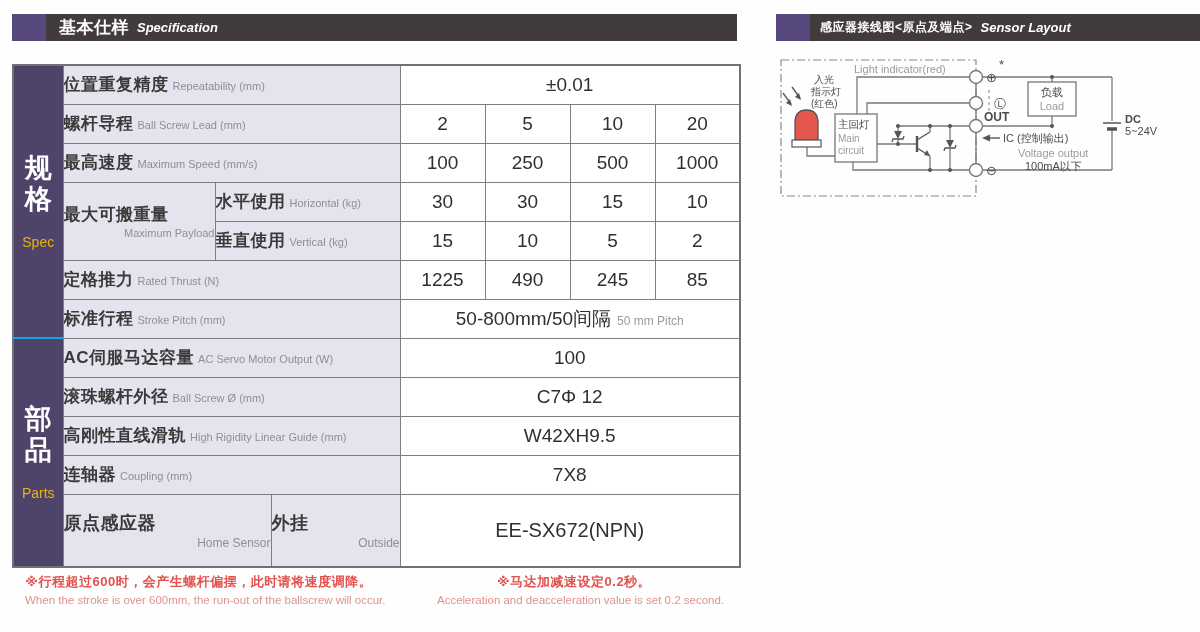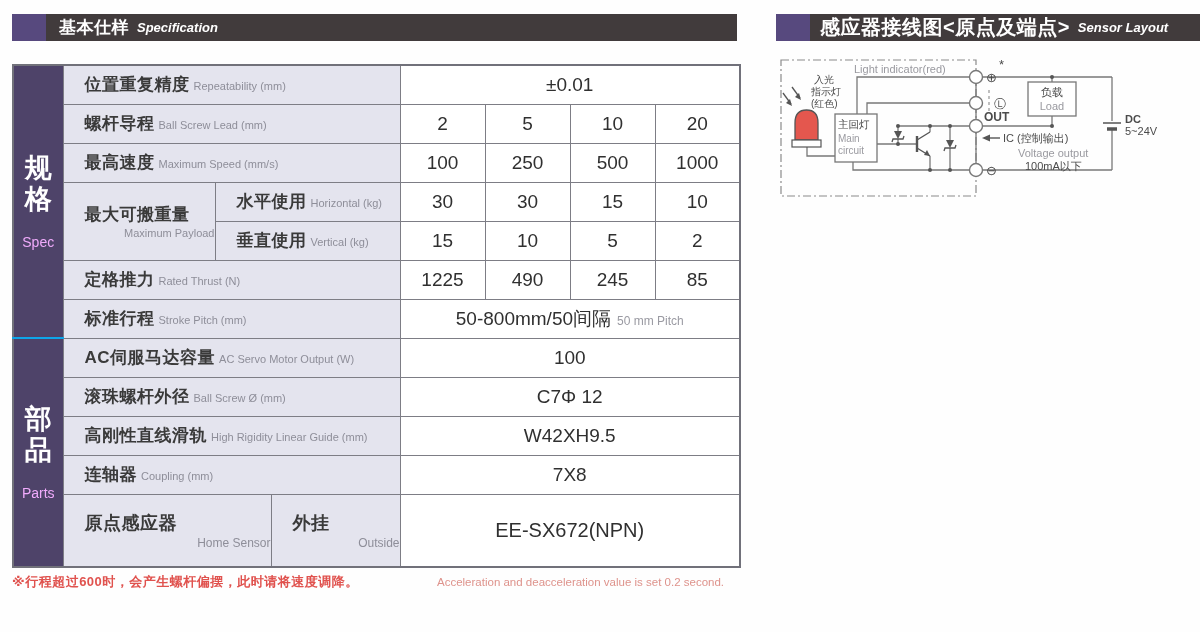--- a/index.html
+++ b/index.html
@@ -5,33 +5,33 @@
   * { margin:0; padding:0; box-sizing:border-box; }
   body { background:#ffffff; font-family:"Liberation Sans","DejaVu Sans",sans-serif; }
   .canvas { position:relative; width:1200px; height:632px; background:#fefefe; overflow:hidden; }
 
   
   .hdr { position:absolute; top:14px; height:27px; background:#413b3c; display:flex; align-items:center; color:#fff; }
   .hdr-left { left:12px; width:725px; }
   .hdr-right { left:776px; width:424px; }
   .hdr .sq { width:34px; height:27px; background:#57497e; flex:0 0 auto; }
   .hdr .zh { font-size:17px; font-weight:bold; margin-left:13px; letter-spacing:0.5px; white-space:nowrap; }
-  .hdr-right .zh { font-size:20px; margin-left:10px; }
+  .hdr-right .zh { font-size:12px; margin-left:10px; }
   .hdr .en { font-size:13px; font-weight:600; margin-left:8px; white-space:nowrap;font-style:italic; }
 
   
   table.spec { position:absolute; left:12px; top:64px; border-collapse:collapse; table-layout:fixed;
                border:2px solid #71717a; }
   table.spec td { border:1px solid #7d7d85; overflow:hidden; }
   td.side { background:#4e4369; color:#fff; text-align:center; vertical-align:middle; }
   td.side.parts { border-top:2px solid #0ea5e9; }
   .sideinner { display:flex; flex-direction:column; align-items:center; justify-content:center; }
   .szh { width:1.05em; font-size:27px; font-weight:bold; line-height:1.12; word-break:break-all; text-align:center; }
-  .sen { font-size:14px; margin-top:20px; color:#f0abfc; }
-  td.lab { background:#e4e4ee; padding-left:21px; white-space:nowrap; }
+  .sen { font-size:14px; margin-top:20px; color:#eab308; }
+  td.lab { background:#e4e4ee; padding-left:0; white-space:nowrap; }
   .lzh { font-size:17px; font-weight:bold; color:#3a3a3a; letter-spacing:0.5px; }
   .len { font-size:11px; color:#8e8e99; margin-left:4px; }
   td.lab .zh2 { display:block; font-size:17px; font-weight:bold; color:#3a3a3a; letter-spacing:0.5px; }
   td.lab .en2 { display:block; font-size:11px; color:#8e8e99; margin-top:1px;text-align:right; }
   td.val { background:#fff; text-align:center; font-size:19px; color:#303030; }
   .vzh { font-size:19px; color:#303030; }
   .ven { font-size:12px; color:#9a9aa2; margin-left:6px;text-align:right; }
   td.val.big { font-size:20px; }
 
   
@@ -184,22 +184,24 @@
           <span class="zh2" style="font-size:18px">外挂</span>
           <span class="en2" style="font-size:12px">Outside</span>
         </td>
         <td class="val big" colspan="4">EE-SX672(NPN)</td>
       </tr>
     </tbody>
   </table>
 
   <div class="fn fn-1">
     <div class="zh">※行程超过600时，会产生螺杆偏摆，此时请将速度调降。</div>
+    <div class="en">When the stroke is over 600mm, the run-out of the ballscrew will occur.</div>
   </div>
   <div class="fn fn-2">
+    <div class="zh">※马达加减速设定0.2秒。</div>
     <div class="en">Acceleration and deacceleration value is set 0.2 second.</div>
   </div>
 
   <svg class="diagram" width="420" height="148" viewBox="0 0 420 148">
 
     <rect x="3" y="4" width="195" height="136" fill="none" stroke="#8a8a8a" stroke-width="1.2" stroke-dasharray="8 3 2 3"></rect>
 
     <g stroke="#787878" stroke-width="1.3" fill="none">
       <polyline points="79,58 79,21 334,21"></polyline>
       <polyline points="89,58 89,47 198,47"></polyline>

